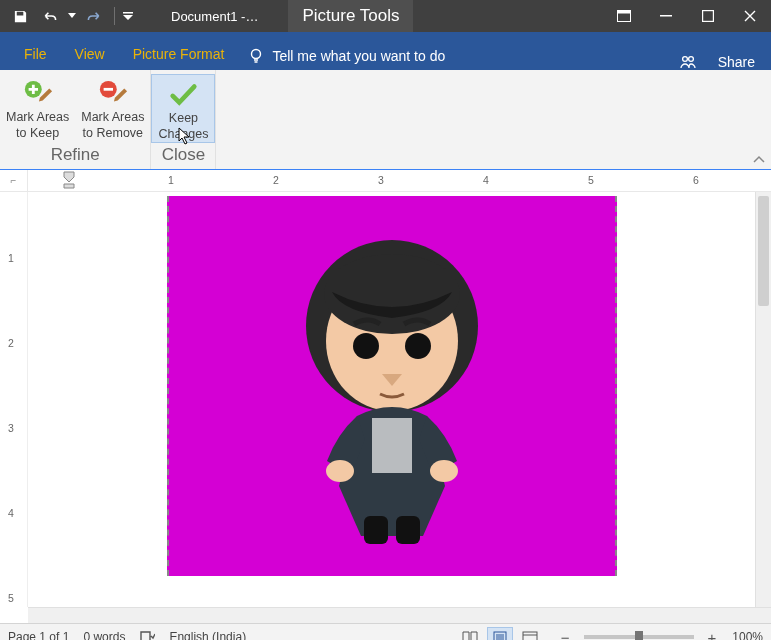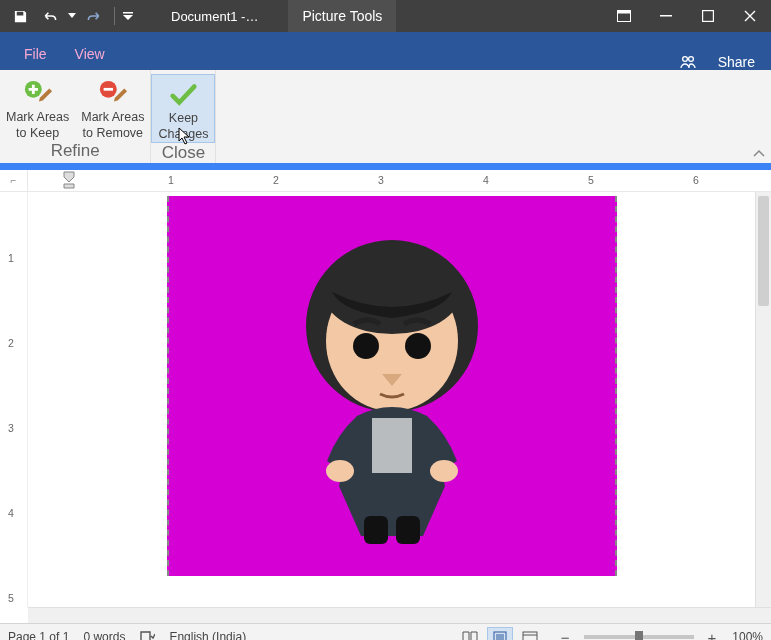--- a/index.html
+++ b/index.html
@@ -4,33 +4,33 @@
 <style>
   * { box-sizing: border-box; margin: 0; padding: 0; font-family: "Segoe UI", Tahoma, sans-serif; }
   body { width: 771px; height: 640px; background: #fff; overflow: hidden; font-size: 13px; }
 
   
   .titlebar { height: 32px; background: #404040; display: flex; align-items: center; color: #fff; font-size: 12px; }
   .qat { display: flex; align-items: center; gap: 2px; padding: 0 6px; }
   .qat-btn { width: 28px; height: 28px; display: flex; align-items: center; justify-content: center; color: #fff; }
   .qat-sep { width: 1px; height: 18px; background: rgba(255,255,255,0.25); margin: 0 4px; }
   .doc-title { margin-left: 30px; color: #fff; font-size: 13px; white-space: nowrap; }
-  .context-tab { margin-left: 30px; background: rgba(255,255,255,0.08); padding: 6px 14px; height: 32px; display: flex; align-items: center; font-size: 14px; }
+  .context-tab { margin-left: 30px; background: rgba(255,255,255,0.08); padding: 6px 14px; height: 32px; display: flex; align-items: center; font-size: 17px; }
   .win-controls { margin-left: auto; display: flex; }
   .win-btn { width: 42px; height: 32px; display: flex; align-items: center; justify-content: center; }
 
   
   .tabstrip { height: 38px; background: #2b579a; display: flex; align-items: flex-end; padding-left: 10px; }
-  .tab { color: #f9a8d4; padding: 8px 14px; font-size: 14px; }
+  .tab { color: #eab308; padding: 8px 14px; font-size: 14px; }
   .tab.active { background: #f3f3f3; color: #2b579a; }
   .tellme { display: flex; align-items: center; color: #fff; padding: 6px 10px; gap: 8px; font-size: 14px; }
   .share { margin-left: auto; display: flex; align-items: center; gap: 22px; color: #fff; padding: 0 16px; font-size: 14px; }
 
   
-  .ribbon { height: 100px; background: #f3f3f3; border-bottom: 7px solid #3b82f6; display: flex; position: relative; }
+  .ribbon { height: 100px; background: #f3f3f3; border-bottom: 1px solid #3b82f6; display: flex; position: relative; }
   .group { display: flex; flex-direction: column; align-items: center; padding: 4px 0 0 0; height: 100%; border-right: 1px solid #e1e1e1; }
   .group-btns { display: flex; gap: 0; }
   .rbtn { display: flex; flex-direction: column; align-items: center; justify-content: flex-start; padding: 4px 6px 0 6px; text-align: center; font-size: 12.5px; color: #444; line-height: 1.25; }
   .rbtn.active { background: #d4e3f4; border: 1px solid #a8c6e8; }
   .rbtn .ico { height: 32px; display: flex; align-items: center; justify-content: center; }
   .group-label { font-size: 17px; color: #666; margin-top: auto; padding-bottom: 4px; }
   .ribbon .collapse { position: absolute; right: 6px; bottom: 4px; color: #888; font-size: 12px; }
 
   
   .ruler-area { display: flex; height: 22px; background: #fff; border-bottom: 1px solid #e8e8e8; }
@@ -117,20 +117,28 @@
       <svg width="12" height="12">
           <path stroke="#fff" stroke-width="1.4" d="M1 1l10 10M11 1L1 11"></path>
         </svg>
     </div>
   </div>
 </div>
 
 <div class="tabstrip">
   <div class="tab">File</div>
   <div class="tab">View</div>
+  <div class="tab">Picture Format</div>
+  <div class="tellme">
+    <svg width="16" height="16" viewBox="0 0 16 16">
+        <circle cx="8" cy="6" r="4.5" fill="none" stroke="#fff" stroke-width="1.4"></circle>
+        <path stroke="#fff" stroke-width="1.4" d="M6 12h4M6.5 14h3"></path>
+      </svg>
+    <span>Tell me what you want to do</span>
+  </div>
   <div class="share">
     <svg width="16" height="16" viewBox="0 0 16 16">
         <circle cx="5" cy="5" r="2.4" fill="none" stroke="#fff" stroke-width="1.3"></circle>
         <circle cx="11" cy="5" r="2.4" fill="none" stroke="#fff" stroke-width="1.3"></circle>
         <path fill="none" stroke="#fff" stroke-width="1.3" d="M1 14c0-2 2-4 4-4s4 2 4 4M9 14c0-2 0-4 2-4s4 2 4 4"></path>
       </svg>
     <span>Share</span>
   </div>
 </div>
 

